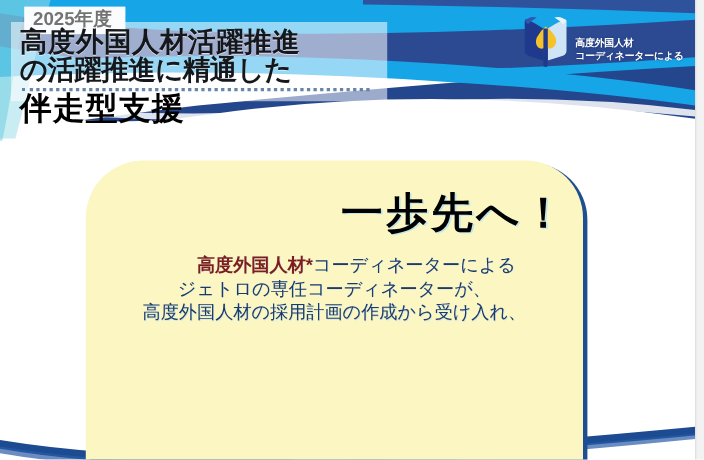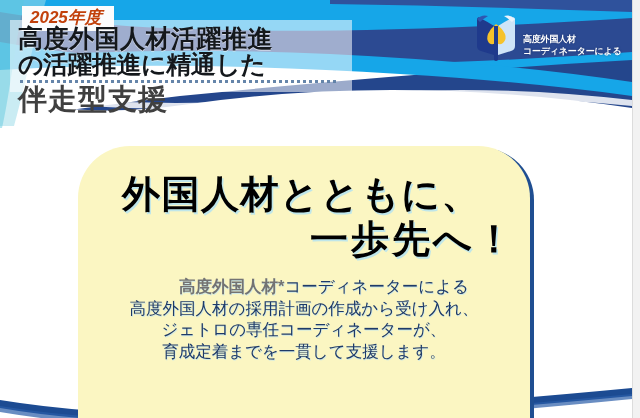--- a/index.html
+++ b/index.html
@@ -36,27 +36,26 @@
     z-index:5;
   }
   .header-wave svg { display:block; width:632px; height:150px; }
 
   
   .year-badge {
     position:absolute; left:22px; top:6px;
     z-index:20;
     background:#fbfcfd;
     padding:2px 12px 3px 8px;
-    color:#c2410c;
+    color:#737373;
     font-size:17px;
     font-weight:bold;
     letter-spacing:0px;
     line-height:1.15;
     white-space:nowrap;
-    font-style:italic;
   }
 
   
   .title-block {
     position:absolute; left:18px; top:26px;
     z-index:20;
     width:330px;
   }
   .title-line1, .title-line2 {
     color:#14181c;
@@ -70,21 +69,21 @@
   .title-line2 { letter-spacing:-0.5px; }
 
   .dotted-rule {
     margin:2px 0 1px 2px;
     width:316px; height:3px;
     border-top:3px dotted #5d7fa6;
     opacity:0.95;
   }
 
   .title-line3 {
-    color:#404040;
+    color:#000000;
     font-size:29px;
     font-weight:bold;
     line-height:1.08;
     letter-spacing:1px;
     white-space:nowrap;
     margin-top:1px;
   }
 
   
   .logo {
@@ -156,21 +155,21 @@
 
   .body-copy {
     margin-top:14px;
     color:#1e3a68;
     font-size:16.5px;
     line-height:1.30;
     letter-spacing:0px;
     text-shadow:0.6px 0.6px 0 rgba(200,230,235,0.85);
   }
   .body-copy .row { white-space:nowrap; }
-  .body-copy .strong { font-weight:bold; color:#737373;margin-left:40px; }
+  .body-copy .strong { font-weight:bold; color:#7f1d1d;margin-left:40px; }
 </style>
 </head>
 <body>
 
 <div id="slide">
 
   <div class="header-wave">
     <svg viewBox="0 0 632 150" preserveAspectRatio="none" aria-hidden="true">
 
       <rect x="0" y="0" width="632" height="150" fill="#ffffff"></rect>
@@ -235,29 +234,27 @@
       <path d="M0 40 Q110 58 260 54 Q400 50 632 28 L632 33 Q400 56 250 60 Q105 64 0 46 Z" fill="#2a5ca8" opacity="0.7"></path>
     </svg>
   </div>
 
   <div class="bottom-card"></div>
 
   <div class="panel-shadow"></div>
 
   <div class="panel">
     <div class="headline">
-      <div class="hl1">外国人材とともに、</div>
       <div class="hl2">一歩先へ！</div>
     </div>
 
     <div class="body-copy">
       <div class="row">
         <span class="strong">高度外国人材*</span><span>コーディネーターによる</span>
       </div>
+      <div class="row">ジェトロの専任コーディネーターが、</div>
       <div class="row">高度外国人材の採用計画の作成から受け入れ、</div>
-      <div class="row">ジェトロの専任コーディネーターが、</div>
-      <div class="row">育成定着までを一貫して支援します。</div>
     </div>
   </div>
 
   <div class="page-edge"></div>
 
 </div>
 
 </body></html>

